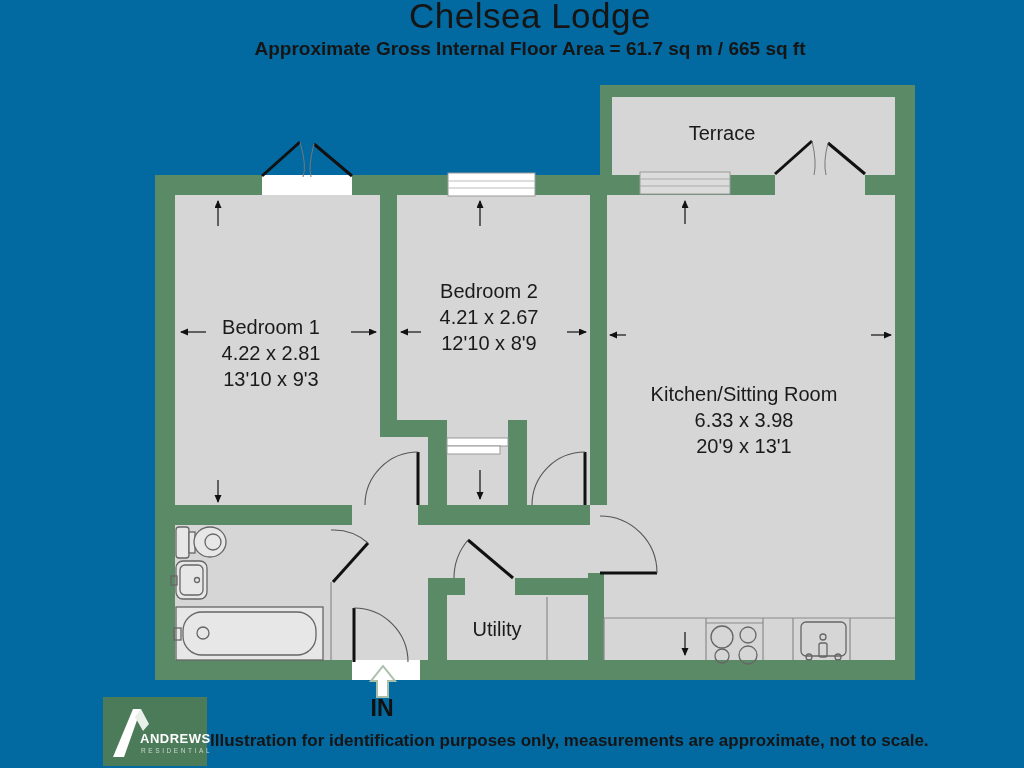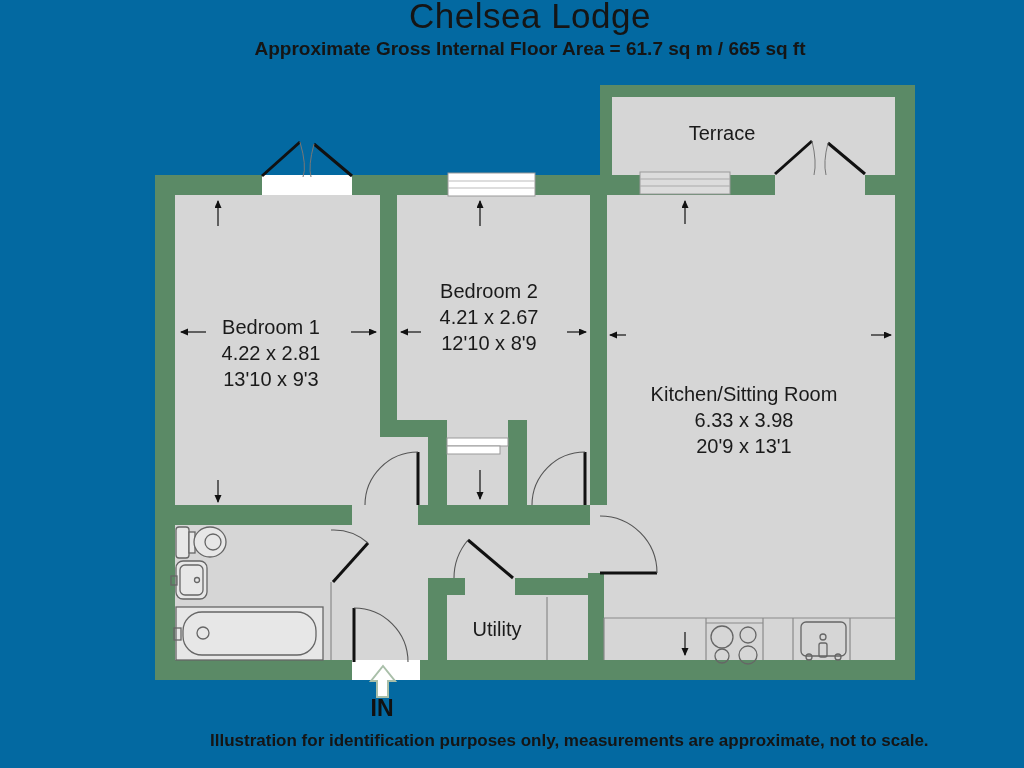--- a/index.html
+++ b/index.html
@@ -188,15 +188,23 @@
     <text class="rlabel" x="489" y="298">Bedroom 2</text>
     <text class="rlabel" x="489" y="324">4.21 x 2.67</text>
     <text class="rlabel" x="489" y="350">12'10 x 8'9</text>
     <text class="rlabel" x="744" y="401">Kitchen/Sitting Room</text>
     <text class="rlabel" x="744" y="427">6.33 x 3.98</text>
     <text class="rlabel" x="744" y="453">20'9 x 13'1</text>
     <text class="rlabel" x="497" y="636" font-size="19">Utility</text>
     <text class="inlabel" x="382" y="716">IN</text>
   </svg>
 
+  <div id="logo">
+    <svg class="glyph" width="40" height="54" viewBox="0 0 40 54">
+      <path d="M1,52 L21,4 L29,4 L12,52 Z" fill="#fff"></path>
+      <path d="M23,12 L29,4 L37,19 L31,26 Z" fill="#e9efe9"></path>
+    </svg>
+    <div class="nm">ANDREWS</div>
+    <div class="tg">RESIDENTIAL</div>
+  </div>
   <div id="disclaimer">Illustration for identification purposes only, measurements are approximate, not to scale.</div>
 
 </div>
 
 </body></html>

